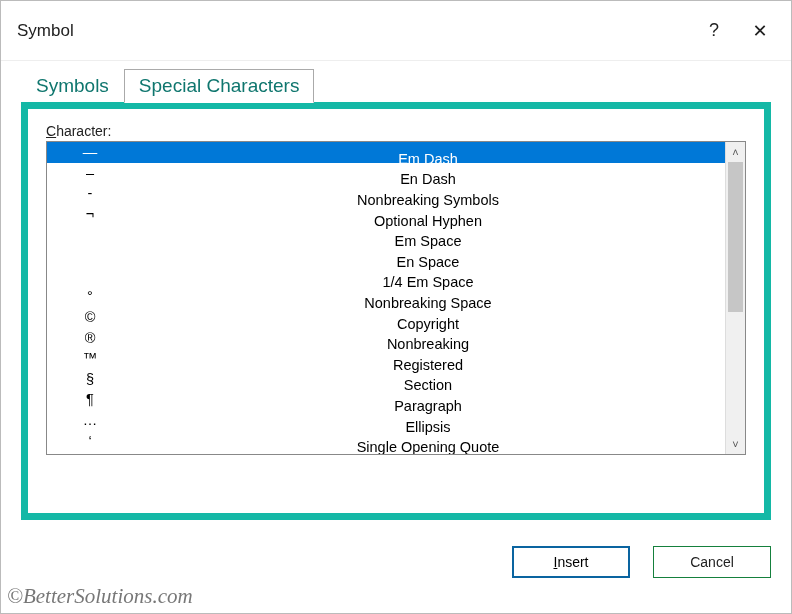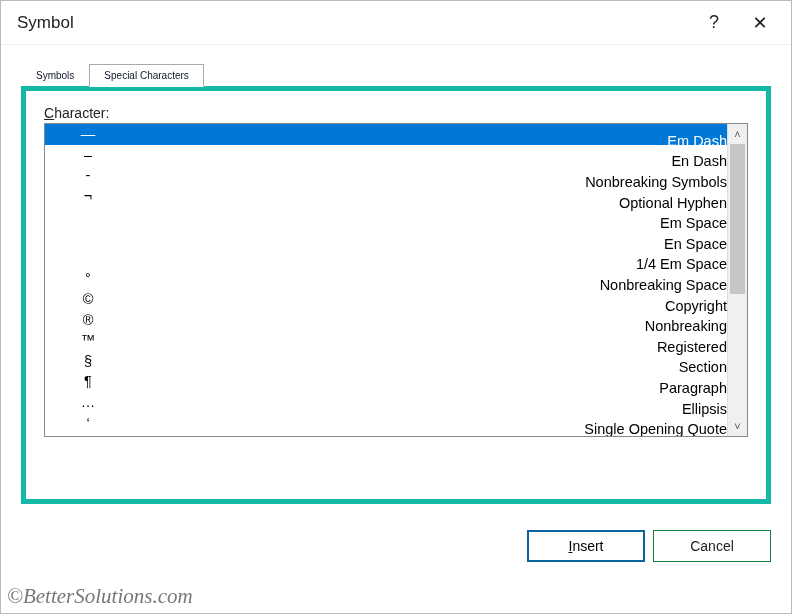--- a/index.html
+++ b/index.html
@@ -7,21 +7,21 @@
   body {
     font-family: "Segoe UI", Tahoma, sans-serif;
     font-size: 14px;
     background: #fff;
     width: 792px;
     height: 614px;
     position: relative;
     border: 1px solid #bbb;
   }
   .titlebar {
-    height: 44px;
+    height: 60px;
     display: flex;
     align-items: center;
     padding: 0 8px 0 16px;
     border-bottom: 1px solid #eee;
   }
   .titlebar .title {
     font-size: 17px;
     flex: 1;
     color: #222;
   }
@@ -40,36 +40,36 @@
   }
   .tabs {
     display: flex;
     align-items: flex-end;
     height: 30px;
     position: relative;
     margin-bottom: -1px;
   }
   .tab {
     padding: 5px 14px 5px 14px;
-    font-size: 10px;
-    color: #0f172a;
+    font-size: 19px;
+    color: #0f766e;
     border: 1px solid transparent;
     position: relative;
   }
   .tab.inactive {
     border: 1px solid transparent;
   }
   .tab.active {
     border: 1px solid #aaa;
     border-bottom: 1px solid #fff;
     background: #fff;
     z-index: 2;
   }
   .tabcontent {
-    border: 5px solid #14b8a6;
+    border: 7px solid #14b8a6;
     padding: 14px 18px 18px 18px;
     min-height: 418px;
   }
   .label {
     font-size: 14px;
     color: #222;
     margin-bottom: 2px;
     display: inline-block;
   }
   .underline { text-decoration: underline; }
@@ -94,21 +94,21 @@
     background: #0078d7;
     color: #fff;
   }
   .sym {
     width: 74px;
     text-align: center;
     font-size: 14.5px;
   }
   .name {
     flex:1;
-    text-align: right;
+    text-align: center;
     padding-left: 4px;
     margin-top: 13px;
   }
   .scrollbar {
     width: 20px;
     background: #f0f0f0;
     border-left: 1px solid #ddd;
     display: flex;
     flex-direction: column;
   }
@@ -126,21 +126,21 @@
   }
   .scrollbar .thumb {
     position:absolute;
     left:2px; right:2px;
     top:0; height:55%;
     background:#c6c6c6;
   }
   .buttons {
     display:flex;
     justify-content:flex-end;
-    gap:8px;
+    gap:23px;
     padding: 18px 20px 6px 0;
   }
   .btn {
     width: 118px;
     height: 32px;
     background:#fff;
     border:1px solid #15803d;
     display:flex;
     align-items:center;
     justify-content:center;

